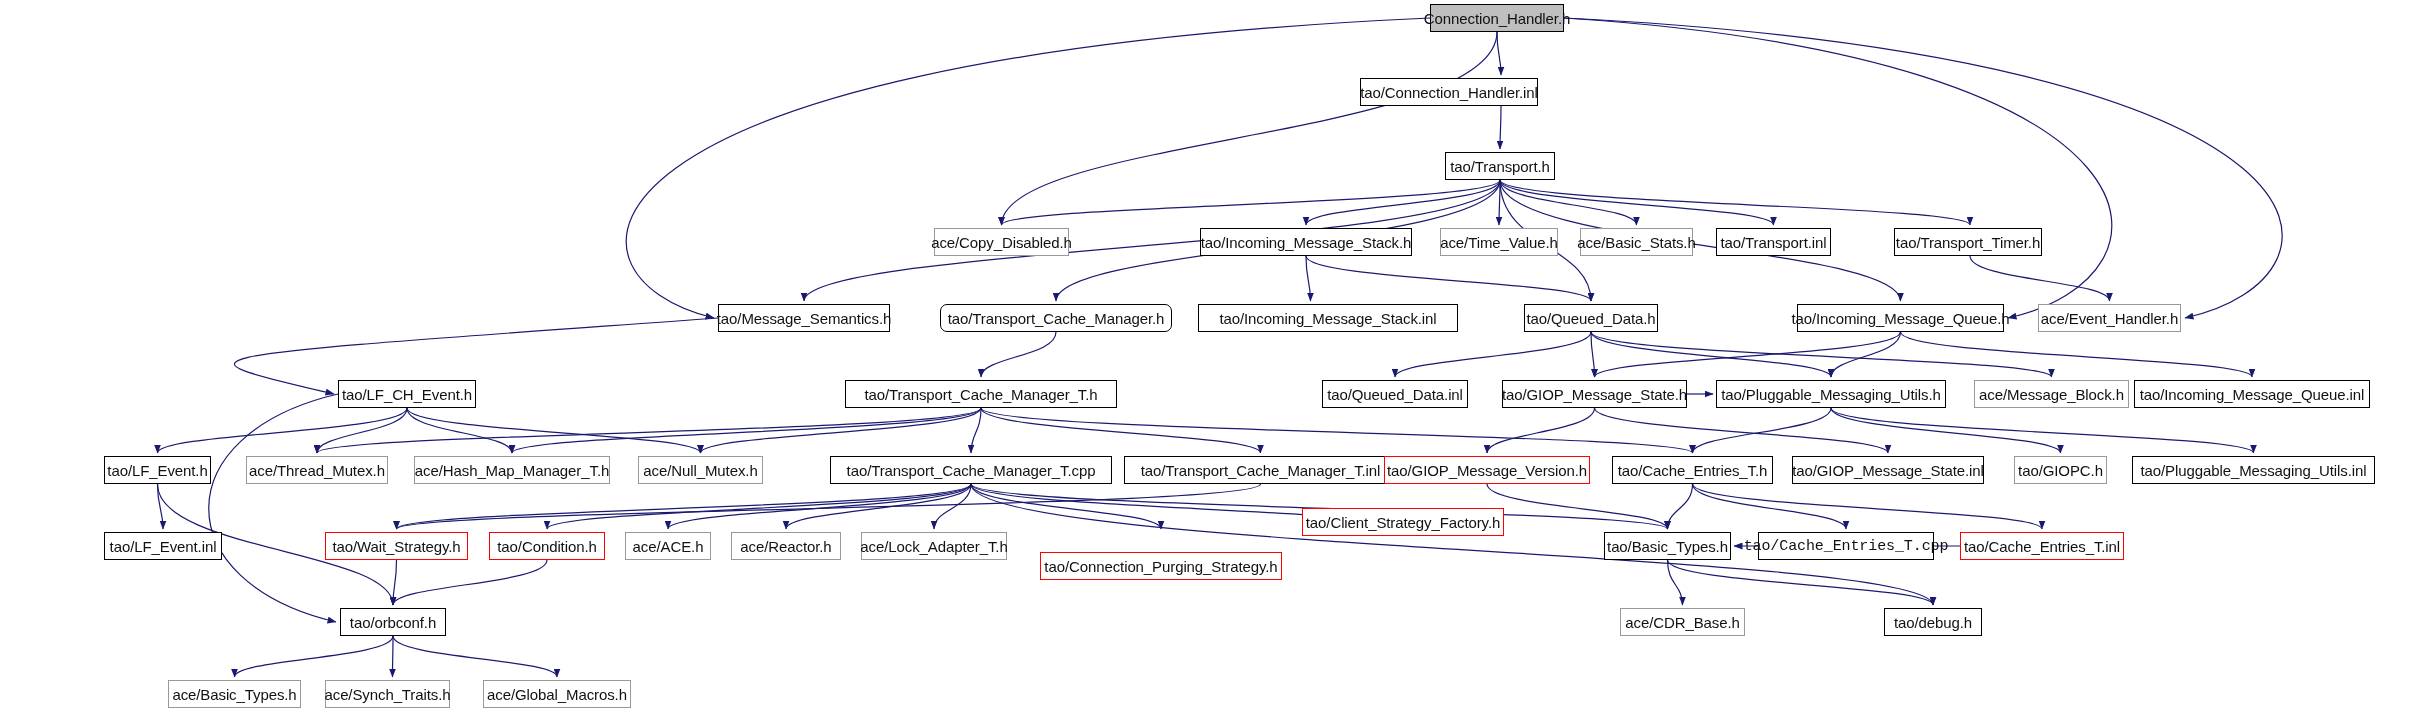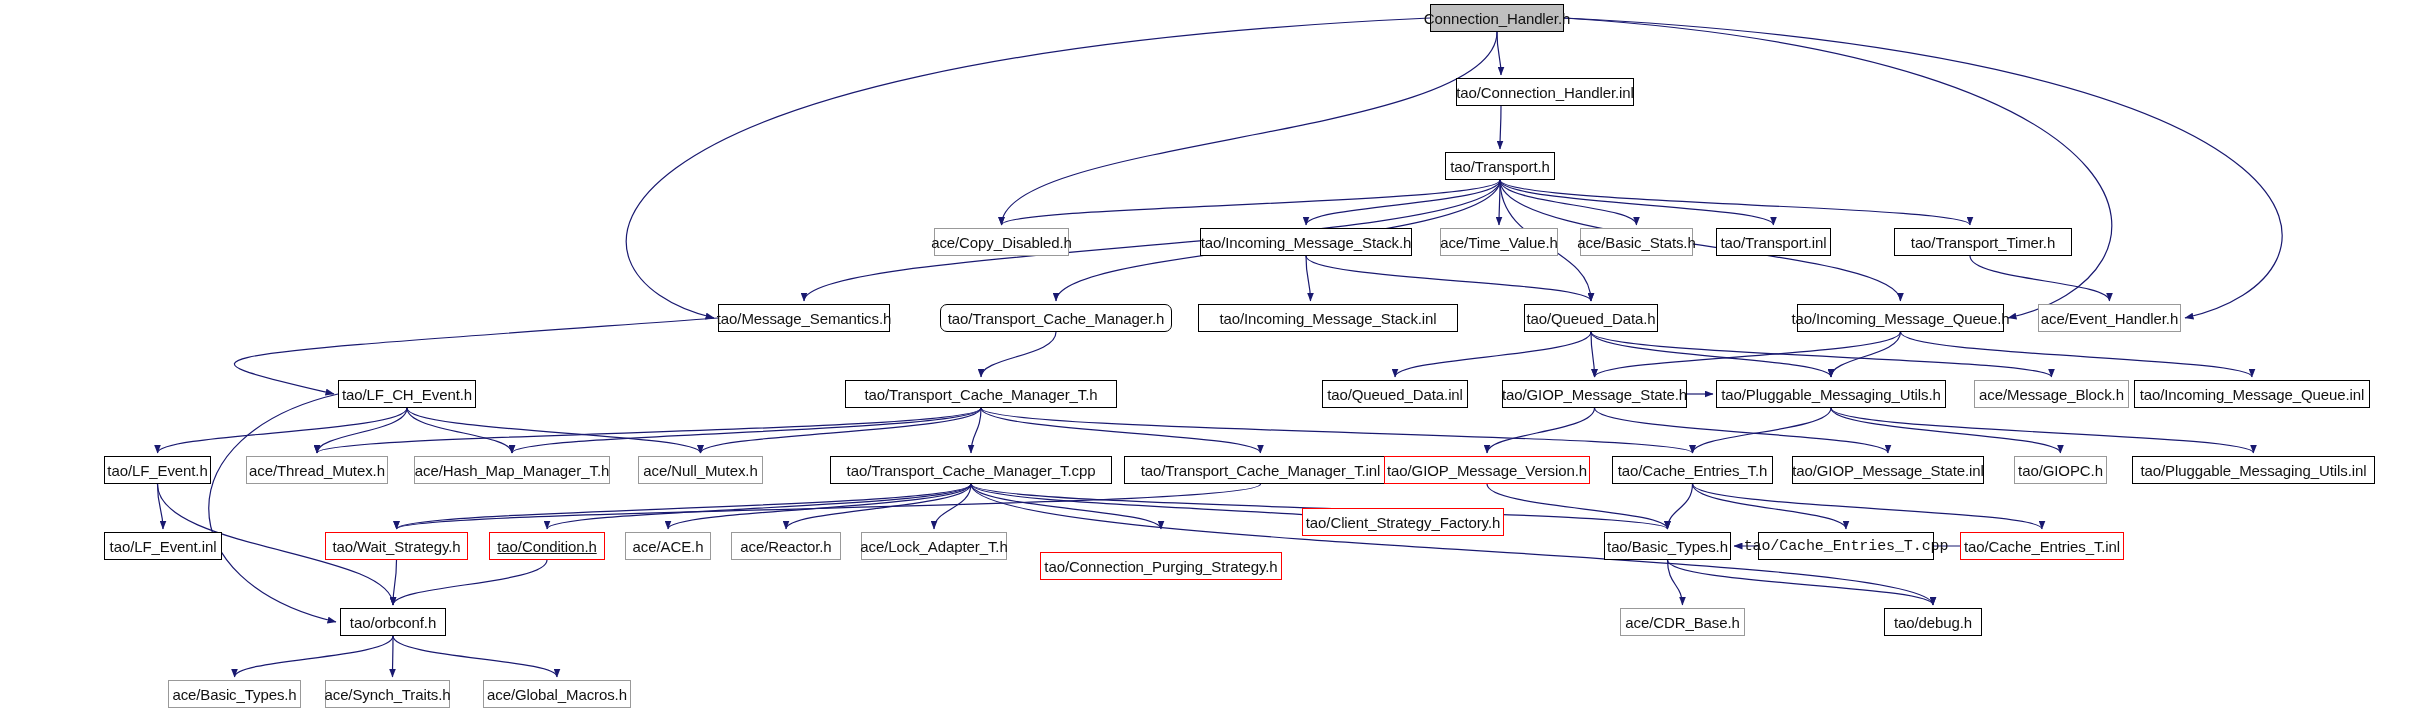--- a/index.html
+++ b/index.html
@@ -126,28 +126,28 @@
         <path d="M 1667.5 560 C 1667.5 584.75, 1682.5 584.75, 1682.5 605" fill="none" stroke="#191970" stroke-width="1.2" marker-end="url(#arrowhead)"></path>
         <path d="M 1667.5 560 C 1667.5 584.75, 1933 584.75, 1933 605" fill="none" stroke="#191970" stroke-width="1.2" marker-end="url(#arrowhead)"></path>
         <path d="M 1960 546 L 1734 546" fill="none" stroke="#191970" stroke-width="1.2" marker-end="url(#arrowhead)"></path>
         <path d="M 393 636 C 393 658.55, 234.5 658.55, 234.5 677" fill="none" stroke="#191970" stroke-width="1.2" marker-end="url(#arrowhead)"></path>
         <path d="M 393 636 C 393 658.55, 392.5 658.55, 392.5 677" fill="none" stroke="#191970" stroke-width="1.2" marker-end="url(#arrowhead)"></path>
         <path d="M 393 636 C 393 658.55, 557 658.55, 557 677" fill="none" stroke="#191970" stroke-width="1.2" marker-end="url(#arrowhead)"></path>
       </g>
   </svg>
   <div id="node-layer">
       <div class="node root" style="left: 1430px; top: 4px; width: 134px;">Connection_Handler.h</div>
-      <div class="node black" style="left: 1456px; top: 78px; width: 178px;">tao/Connection_Handler.inl</div>
+      <div class="node black" style="left: 1360px; top: 78px; width: 178px;">tao/Connection_Handler.inl</div>
       <div class="node black" style="left: 1445px; top: 152px; width: 110px;">tao/Transport.h</div>
       <div class="node gray" style="left: 934px; top: 228px; width: 135px;">ace/Copy_Disabled.h</div>
       <div class="node black" style="left: 1200px; top: 228px; width: 212px;">tao/Incoming_Message_Stack.h</div>
       <div class="node gray" style="left: 1440px; top: 228px; width: 118px;">ace/Time_Value.h</div>
       <div class="node gray" style="left: 1580px; top: 228px; width: 113px;">ace/Basic_Stats.h</div>
       <div class="node black" style="left: 1716px; top: 228px; width: 115px;">tao/Transport.inl</div>
-      <div class="node black" style="left: 1894px; top: 228px; width: 178px;">tao/Transport_Timer.h</div>
+      <div class="node black" style="left: 1894px; top: 228px; width: 148px;">tao/Transport_Timer.h</div>
       <div class="node black" style="left: 718px; top: 304px; width: 172px;">tao/Message_Semantics.h</div>
       <div class="node black" style="left: 940px; top: 304px; width: 232px; border-radius: 7px;">tao/Transport_Cache_Manager.h</div>
       <div class="node black" style="left: 1198px; top: 304px; width: 260px;">tao/Incoming_Message_Stack.inl</div>
       <div class="node black" style="left: 1524px; top: 304px; width: 134px;">tao/Queued_Data.h</div>
       <div class="node black" style="left: 1797px; top: 304px; width: 207px;">tao/Incoming_Message_Queue.h</div>
       <div class="node gray" style="left: 2038px; top: 304px; width: 143px;">ace/Event_Handler.h</div>
       <div class="node black" style="left: 338px; top: 380px; width: 138px;">tao/LF_CH_Event.h</div>
       <div class="node black" style="left: 845px; top: 380px; width: 272px;">tao/Transport_Cache_Manager_T.h</div>
       <div class="node black" style="left: 1322px; top: 380px; width: 146px;">tao/Queued_Data.inl</div>
       <div class="node black" style="left: 1502px; top: 380px; width: 185px;">tao/GIOP_Message_State.h</div>
@@ -160,21 +160,21 @@
       <div class="node gray" style="left: 638px; top: 456px; width: 125px;">ace/Null_Mutex.h</div>
       <div class="node black" style="left: 830px; top: 456px; width: 282px;">tao/Transport_Cache_Manager_T.cpp</div>
       <div class="node black" style="left: 1124px; top: 456px; width: 273px;">tao/Transport_Cache_Manager_T.inl</div>
       <div class="node red" style="left: 1384px; top: 456px; width: 206px;">tao/GIOP_Message_Version.h</div>
       <div class="node black" style="left: 1612px; top: 456px; width: 161px;">tao/Cache_Entries_T.h</div>
       <div class="node black" style="left: 1792px; top: 456px; width: 192px;">tao/GIOP_Message_State.inl</div>
       <div class="node gray" style="left: 2014px; top: 456px; width: 93px;">tao/GIOPC.h</div>
       <div class="node black" style="left: 2132px; top: 456px; width: 243px;">tao/Pluggable_Messaging_Utils.inl</div>
       <div class="node black" style="left: 104px; top: 532px; width: 118px;">tao/LF_Event.inl</div>
       <div class="node red" style="left: 325px; top: 532px; width: 143px;">tao/Wait_Strategy.h</div>
-      <div class="node red" style="left: 489px; top: 532px; width: 116px; text-decoration: underline;">tao/Condition.h</div>
+      <div class="node red" style="left: 489px; top: 532px; width: 116px;">tao/Condition.h</div>
       <div class="node gray" style="left: 625px; top: 532px; width: 86px;">ace/ACE.h</div>
       <div class="node gray" style="left: 731px; top: 532px; width: 110px;">ace/Reactor.h</div>
       <div class="node gray" style="left: 861px; top: 532px; width: 146px;">ace/Lock_Adapter_T.h</div>
       <div class="node red" style="left: 1040px; top: 532px; width: 242px; margin-top: 20px;">tao/Connection_Purging_Strategy.h</div>
       <div class="node red" style="left: 1302px; top: 508px; width: 202px;">tao/Client_Strategy_Factory.h</div>
       <div class="node black" style="left: 1604px; top: 532px; width: 127px;">tao/Basic_Types.h</div>
       <div class="node black" style="left: 1758px; top: 532px; width: 176px; font-family: Liberation Mono, monospace;">tao/Cache_Entries_T.cpp</div>
       <div class="node red" style="left: 1960px; top: 532px; width: 164px;">tao/Cache_Entries_T.inl</div>
       <div class="node black" style="left: 340px; top: 608px; width: 106px;">tao/orbconf.h</div>
       <div class="node gray" style="left: 1620px; top: 608px; width: 125px;">ace/CDR_Base.h</div>

